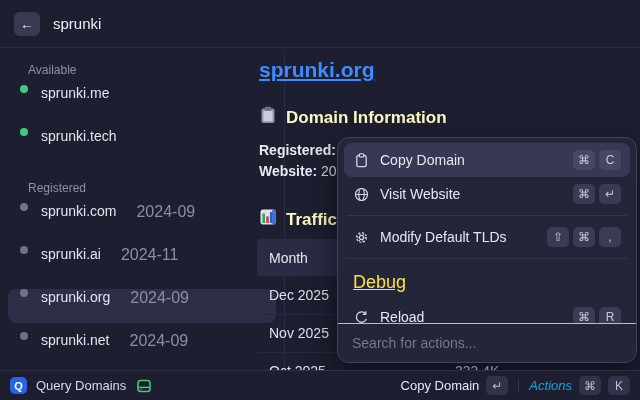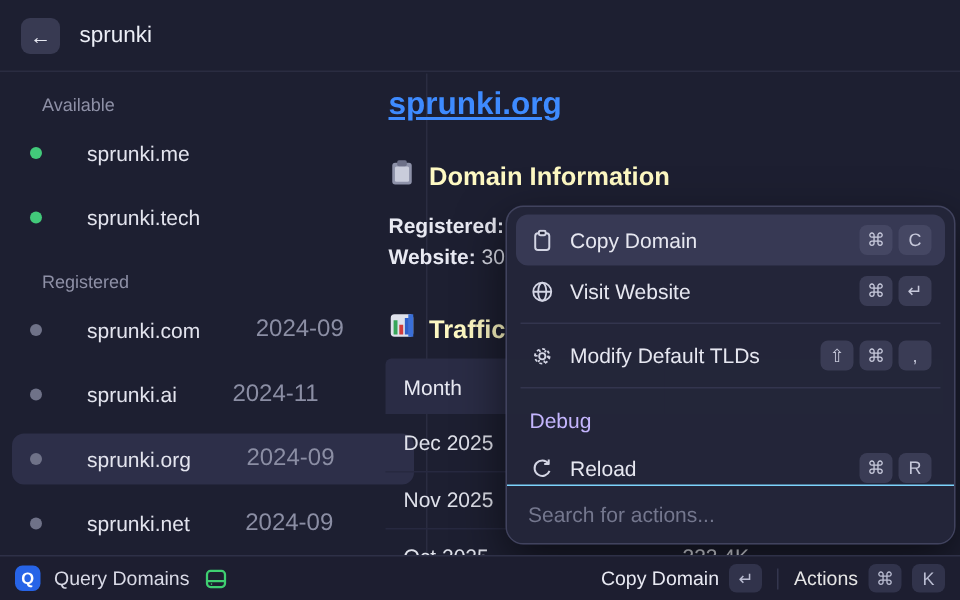--- a/index.html
+++ b/index.html
@@ -13,21 +13,21 @@
   .topbar{ position:absolute; top:0; left:0; right:0; height:48px;
     border-bottom:1px solid #2a2c41; display:flex; align-items:center; padding:0 14px; gap:13px; }
   .back-btn{ width:26px; height:24px; background:#383a52; border-radius:6px;
     color:#e8e9f2; font-size:14px; display:flex; align-items:center; justify-content:center; cursor:pointer; }
   .app-title{ font-size:15px; color:#eceef6; font-weight:500; }
 
   
   .sidebar{ position:absolute; top:49px; left:0; width:285px; bottom:30px;
     border-right:1px solid #2a2c41; padding:4px 8px; overflow:hidden; }
   .section-label{ color:#8e90a6; font-size:12px; padding:10px 20px 8px; }
-  .side-item{ height:34px; display:flex; align-items:center; gap:30px;
+  .side-item{ height:34px; display:flex; align-items:flex-start; gap:13px;
     padding:0 12px; border-radius:8px; margin-bottom:9px; cursor:pointer; }
   .side-item.selected{ background:#2d2f49; }
   .dot{ width:8px; height:8px; border-radius:50%; flex:none; }
   .dot.green{ background:#42c97a; }
   .dot.grey{ background:#6f7288; }
   .side-name{ font-size:14px; color:#e3e4ee; }
   .side-date{ font-size:16px; color:#8b8ea4; margin-left:7px; }
 
   
   .main{ position:absolute; left:243px; top:49px; right:0; bottom:30px; overflow:hidden; }
@@ -57,41 +57,41 @@
   .popup-list{ position:absolute; top:0; left:0; right:0; height:186px; overflow:hidden; padding:5px 6px; }
   .popup-item{ height:34px; display:flex; align-items:center; gap:11px; padding:0 9px;
     border-radius:8px; font-size:14px; color:#e6e7f0; cursor:pointer; }
   .popup-item.selected{ background:#373954; }
   .popup-item .icn{ width:16px; height:16px; flex:none; display:flex; align-items:center; justify-content:center; }
   .keys{ margin-left:auto; display:flex; gap:4px; }
   .key{ min-width:22px; height:20px; padding:0 5px; background:#3a3c55; border-radius:5px;
     color:#c6c8da; font-size:12px; display:flex; align-items:center; justify-content:center; }
   .popup-item.selected .key{ background:#44466333; background:#454763; }
   .popup-sep{ height:1px; background:#33354e; margin:4px 3px; }
-  .debug-label{ font-size:14px; color:#c4b5fd; padding:9px 9px 7px; }
+  .debug-label{ font-size:18px; color:#fde047; padding:9px 9px 7px;text-decoration:underline; }
   .popup-search{ position:absolute; bottom:0; left:0; right:0; height:39px;
     border-top:1px solid #7dd3fc; display:flex; align-items:center; padding:0 14px; background:rgba(36,38,57,0.98); }
   .popup-search input{ background:transparent; border:none; outline:none; width:100%;
     font-size:14px; color:#e6e7f0; font-family:"Liberation Sans", sans-serif; }
   .popup-search input::placeholder{ color:#74778e; }
 
   
   .bottombar{ position:absolute; left:0; right:0; bottom:0; height:30px; background:#1d1e30;
     border-top:1px solid #2e3047; display:flex; align-items:center; padding:0 10px; }
   .q-icon{ width:17px; height:17px; border-radius:5px; background:#2764e7; color:#fff;
     font-size:11px; font-weight:bold; display:flex; align-items:center; justify-content:center; }
   .bb-app-name{ font-size:13px; color:#d9dae6; margin-left:9px; }
   .drive-wrap{ margin-left:10px; display:flex; align-items:center; cursor:pointer; }
   .bb-spacer{ flex:1; }
   .bb-action{ display:flex; align-items:center; gap:7px; cursor:pointer; }
   .bb-primary-label{ font-size:13px; color:#e8e9f2; font-weight:500; }
   .bb-key{ min-width:22px; height:19px; padding:0 4px; background:#31334b; border-radius:5px;
     color:#b9bcd1; font-size:12px; display:flex; align-items:center; justify-content:center; }
   .bb-divider{ width:1px; height:14px; background:#34364e; margin:0 10px; }
-  .bb-actions-label{ font-size:13px; color:#e5e5e5; }
+  .bb-actions-label{ font-size:13px; color:#0ea5e9;font-style:italic; }
 </style>
 </head>
 <body>
 
 <div class="window">
 
   <div class="topbar">
     <div class="back-btn">
       <span>←</span>
     </div>
@@ -146,21 +146,21 @@
         </svg>
       </span>
       <span>Domain Information</span>
     </div>
 
     <div class="meta-line registered-line">
       <span class="meta-label">Registered:</span>
     </div>
     <div class="meta-line expires-line">
       <span class="meta-label">Website:</span>
-      <span class="meta-value">30</span>
+      <span class="meta-value">20</span>
     </div>
 
     <div class="sec-heading traffic-heading">
       <span class="icn">
         <svg width="18" height="18" viewBox="0 0 18 18">
           <rect x="1.5" y="1.5" width="15" height="15" rx="2.5" fill="#dfe2ec"></rect>
           <rect x="13.2" y="1.5" width="3.3" height="15" fill="#3a6fd8"></rect>
           <rect x="3.4" y="5.5" width="2.6" height="9.5" fill="#38a65a"></rect>
           <rect x="7.2" y="8.5" width="2.6" height="6.5" fill="#d13c3c"></rect>
           <rect x="10.9" y="4" width="2.6" height="11" fill="#2e5fc9"></rect>

